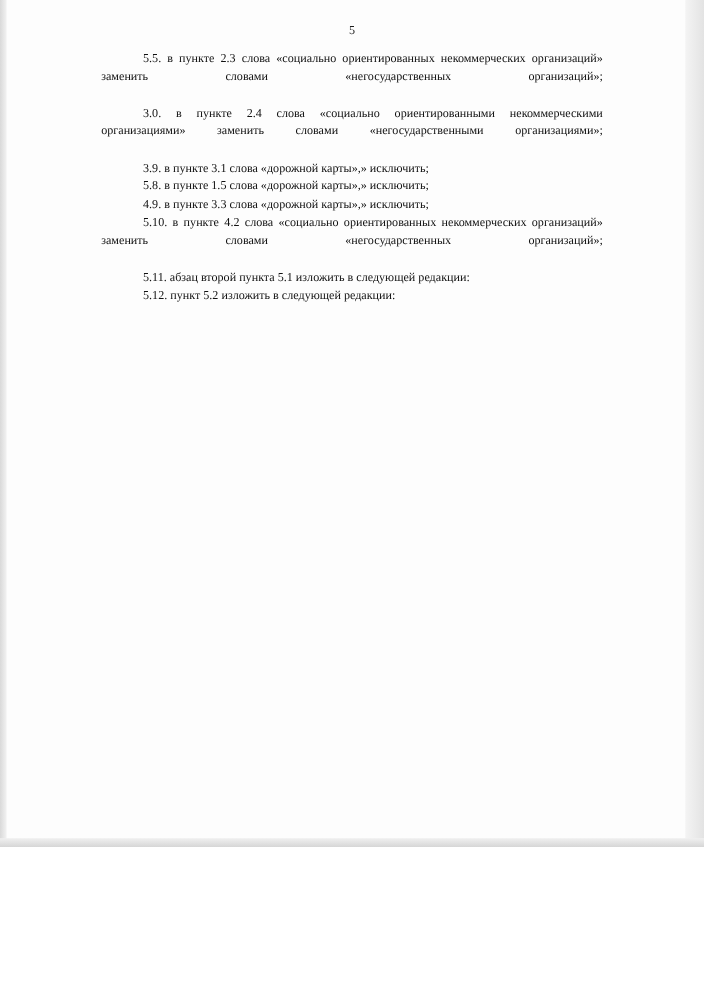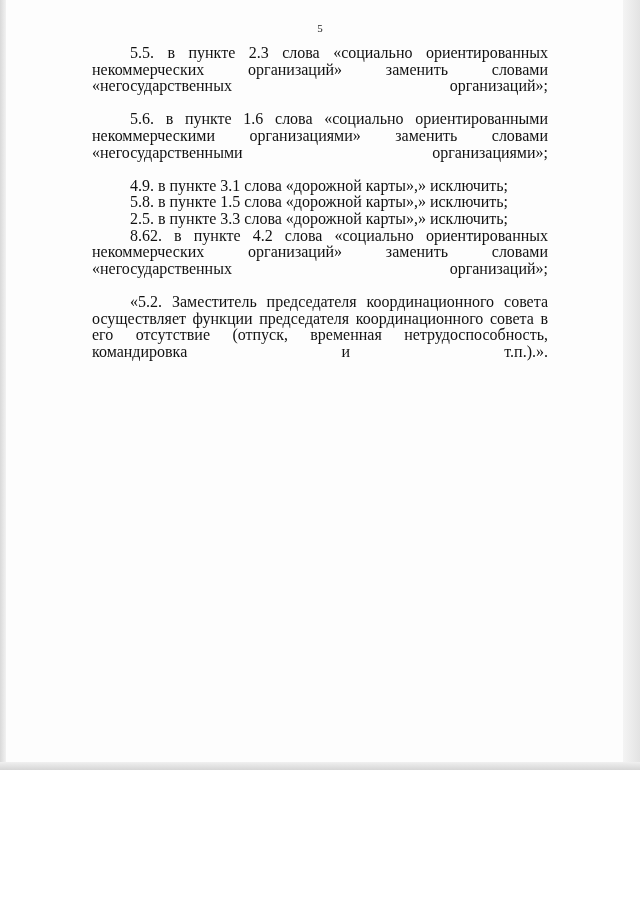--- a/index.html
+++ b/index.html
@@ -70,21 +70,21 @@
     font-size: 11px;
     color: #1a1a1a;
     font-family: "Liberation Serif", serif;
   }
   .content {
     position: absolute;
     left: 92px;
     top: 45px;
     width: 456px;
     color: #111111;
-    font-size: 16px;
+    font-size: 11px;
     line-height: 16.6px;
     text-align: justify;
     text-justify: inter-word;
   }
   .para {
     margin: 0;
     text-indent: 38px;
     text-align: justify;
   }
   
@@ -107,23 +107,24 @@
 
   <div class="sheet">
     <div class="sheet-left-edge"></div>
     <div class="sheet-right-edge"></div>
     <div class="sheet-bottom-edge"></div>
 
     <div class="page-number">5</div>
 
     <div class="content">
       <p class="para">5.5. в пункте 2.3 слова «социально ориентированных некоммерческих организаций» заменить словами «негосударственных организаций»;</p>
-      <p class="para">5.6. в пункте 1.6 слова «социально ориентированными некоммерческими организациями» заменить словами «негосударственными организациями»;</p>
-      <p class="para nojust">4.9. в пункте 3.1 слова «дорожной карты»,» исключить;</p>
+      <p class="para">3.0. в пункте 2.4 слова «социально ориентированными некоммерческими организациями» заменить словами «негосударственными организациями»;</p>
+      <p class="para nojust">3.9. в пункте 3.1 слова «дорожной карты»,» исключить;</p>
       <p class="para nojust">5.8. в пункте 1.5 слова «дорожной карты»,» исключить;</p>
-      <p class="para nojust">2.5. в пункте 3.3 слова «дорожной карты»,» исключить;</p>
-      <p class="para">8.62. в пункте 4.2 слова «социально ориентированных некоммерческих организаций» заменить словами «негосударственных организаций»;</p>
-      <p class="para">«5.2. Заместитель председателя координационного совета осуществляет функции председателя координационного совета в его отсутствие (отпуск, временная нетрудоспособность, командировка и т.п.).».</p>
+      <p class="para nojust">4.9. в пункте 3.3 слова «дорожной карты»,» исключить;</p>
+      <p class="para">5.10. в пункте 4.2 слова «социально ориентированных некоммерческих организаций» заменить словами «негосударственных организаций»;</p>
+      <p class="para nojust">5.11. абзац второй пункта 5.1 изложить в следующей редакции:</p>
+      <p class="para nojust">5.12. пункт 5.2 изложить в следующей редакции:</p>
     </div>
   </div>
 
   <div class="below-sheet"></div>
 </div>
 
 </body></html>

